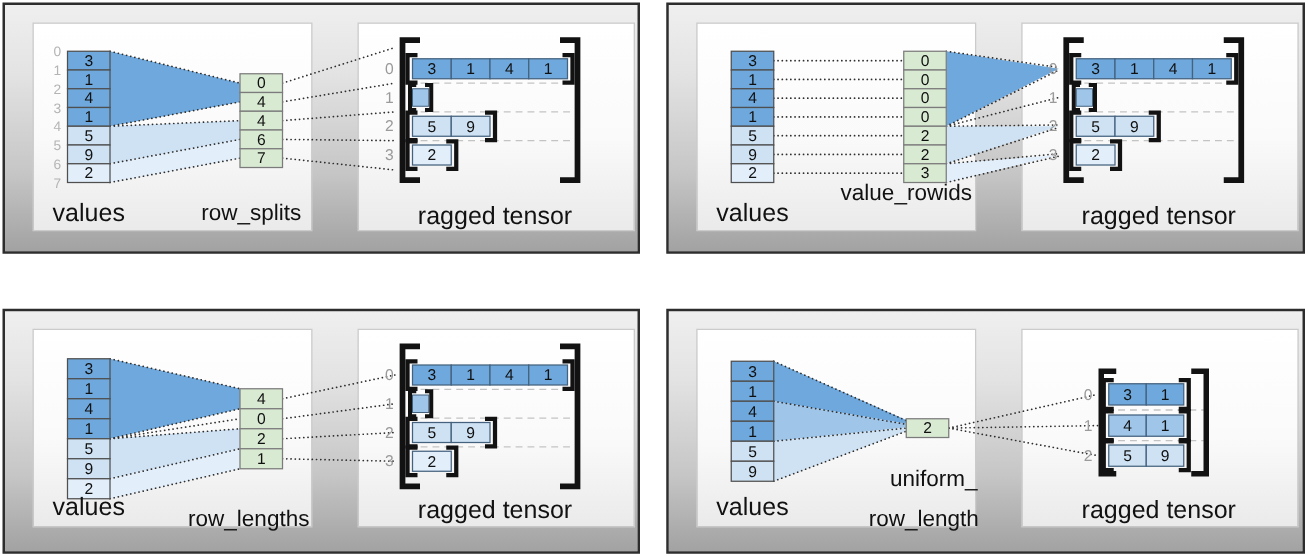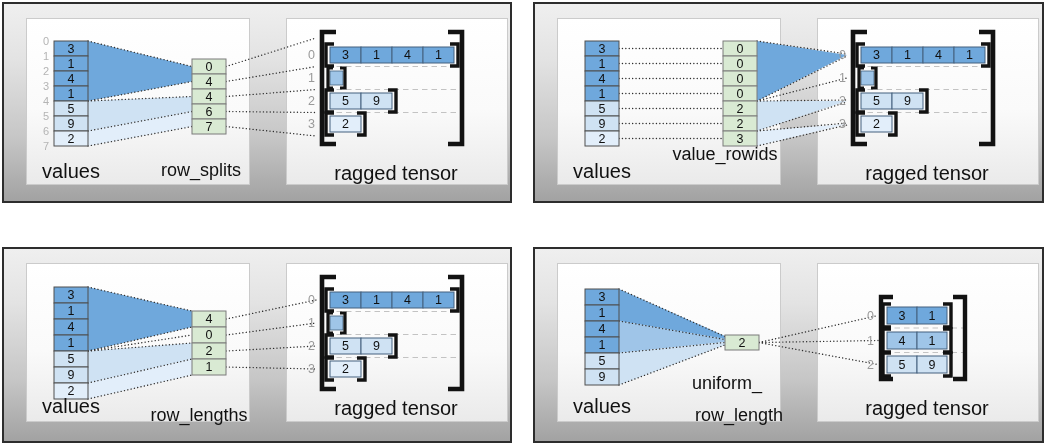--- a/index.html
+++ b/index.html
@@ -271,21 +271,21 @@
         <path d="M 330 109 L 322 109 L 322 131 L 330 131" fill="none" stroke="#121212" stroke-width="3.4"></path>
         <path d="M 353 109 L 361 109 L 361 131 L 353 131" fill="none" stroke="#121212" stroke-width="3.4"></path>
         <path d="M 332 28 L 318 28 L 318 140 L 332 140" fill="none" stroke="#121212" stroke-width="4.6"></path>
         <path d="M 444 28 L 458 28 L 458 140 L 444 140" fill="none" stroke="#121212" stroke-width="4.6"></path>
       </svg>
     </section>
   <section class="quad" id="q3">
       <div class="panel" style="left: 22px; top: 14px; width: 222px; height: 157px;"></div>
       <div class="panel" style="left: 282px; top: 14px; width: 220px; height: 157px;"></div>
       <div class="lbl" style="left: 67px; top: 146px;">values</div>
-      <div class="lbl method" style="left: 192px; top: 124px;">uniform_</div>
+      <div class="lbl method" style="left: 212px; top: 124px;">uniform_</div>
       <div class="lbl method" style="left: 204px; top: 156px;">row_length</div>
       <div class="lbl" style="left: 392px; top: 148px;">ragged tensor</div>
       <svg viewBox="0 0 511 196" width="511" height="196" class="overlay">
         <polygon points="84,40 190,87 190,90 84,72" fill="#6fa8dc"></polygon>
         <polygon points="84,72 190,90 190,93 84,104" fill="#9fc5e8"></polygon>
         <polygon points="84,104 190,93 190,96 84,136" fill="#cfe2f3"></polygon>
         <line x1="84" y1="40" x2="190" y2="87.5" class="dot"></line>
         <line x1="84" y1="72" x2="190" y2="90.5" class="dot"></line>
         <line x1="84" y1="104" x2="190" y2="93.5" class="dot"></line>
         <line x1="84" y1="136" x2="190" y2="96" class="dot"></line>

